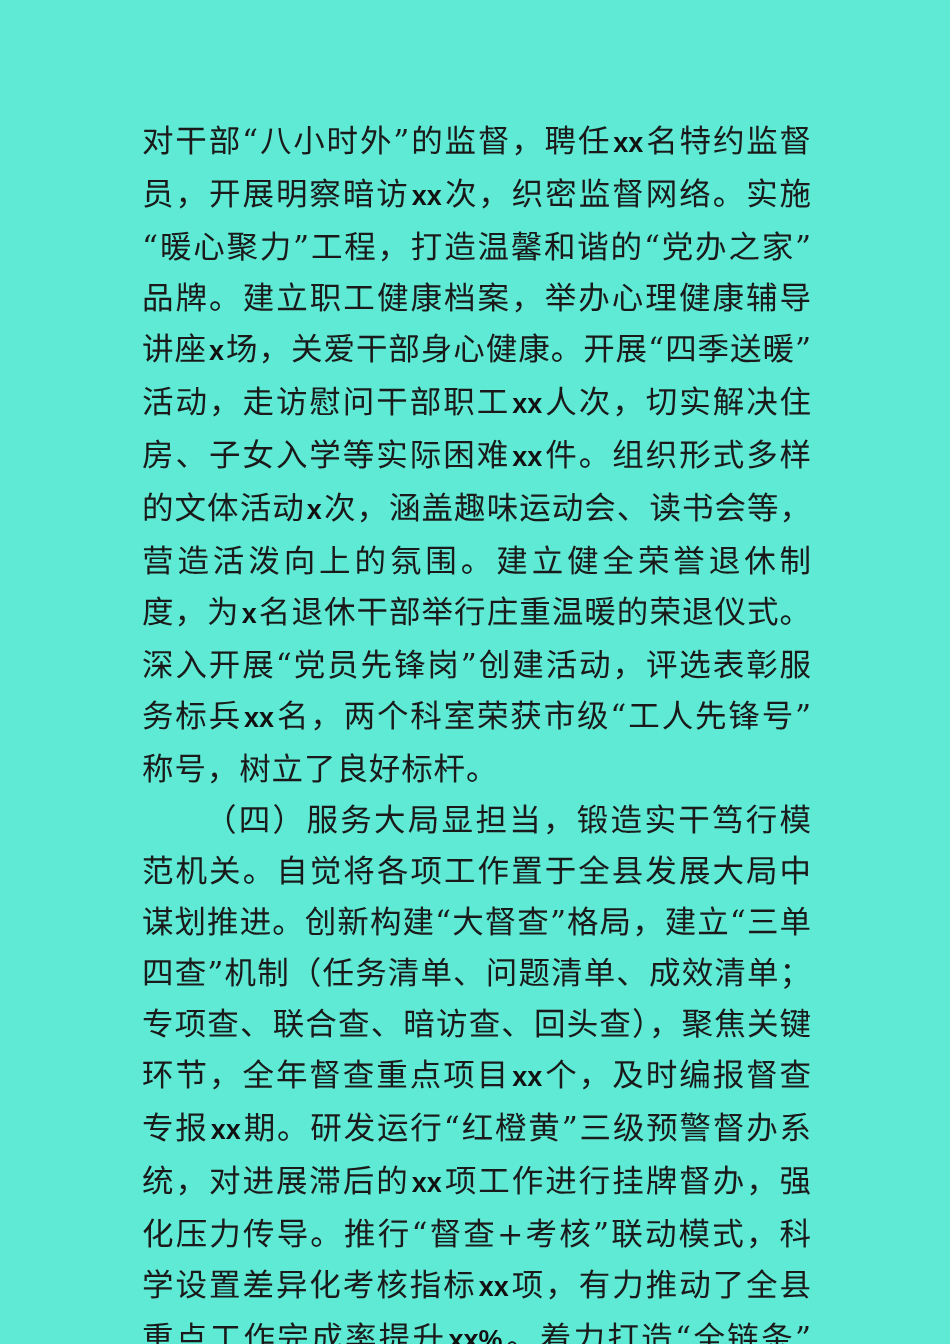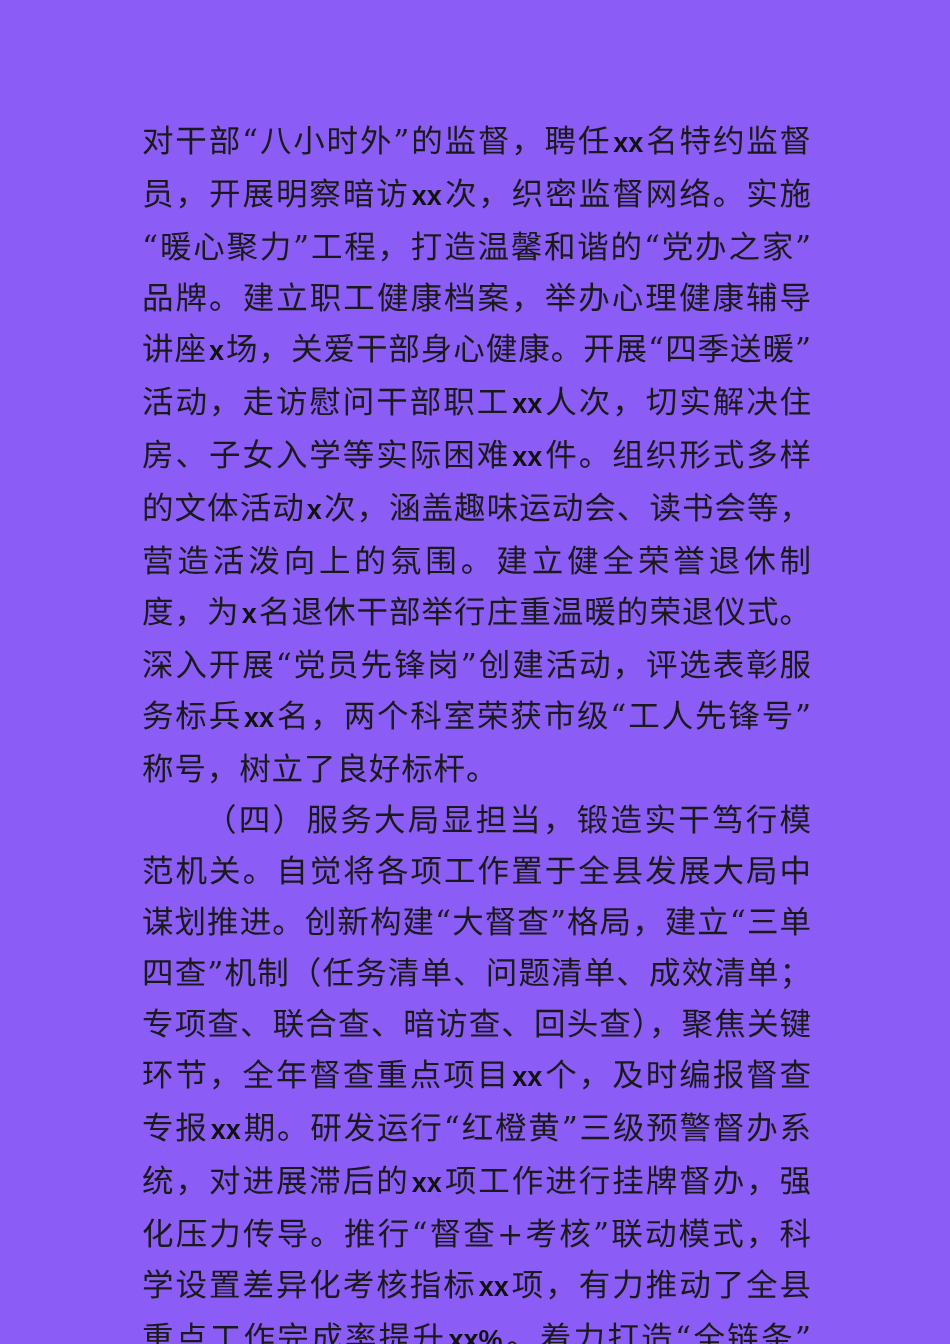--- a/index.html
+++ b/index.html
@@ -55,18 +55,18 @@
     font-weight: 700;
     font-size: 27px;
     letter-spacing: 0;
     padding: 0 2px;
     color: #111111;
   }
 </style>
 </head>
 <body>
 
-<div class="page" style="width: 950px; height: 1344px; background: #8b5cf6;">
+<div class="page" style="width: 950px; height: 1344px; background: #5eead4;">
   <div class="doc-body" style="left: 142px; top: 116px; width: 670px;">
     <p class="para" id="p0" style="font-size: 31.5px; line-height: 51px; color: rgb(26, 26, 26);"><span>对干部“八小时外”的监督，聘任</span><span class="ph" style="color: rgb(17, 17, 17);">xx</span><span>名特约监督员，开展明察暗访</span><span class="ph" style="color: rgb(17, 17, 17);">xx</span><span>次，织密监督网络。实施“暖心聚力”工程，打造温馨和谐的“党办之家”品牌。建立职工健康档案，举办心理健康辅导讲座</span><span class="ph" style="color: rgb(17, 17, 17);">x</span><span>场，关爱干部身心健康。开展“四季送暖”活动，走访慰问干部职工</span><span class="ph" style="color: rgb(17, 17, 17);">xx</span><span>人次，切实解决住房、子女入学等实际困难</span><span class="ph" style="color: rgb(17, 17, 17);">xx</span><span>件。组织形式多样的文体活动</span><span class="ph" style="color: rgb(17, 17, 17);">x</span><span>次，涵盖趣味运动会、读书会等，营造活泼向上的氛围。建立健全荣誉退休制度，为</span><span class="ph" style="color: rgb(17, 17, 17);">x</span><span>名退休干部举行庄重温暖的荣退仪式。深入开展“党员先锋岗”创建活动，评选表彰服务标兵</span><span class="ph" style="color: rgb(17, 17, 17);">xx</span><span>名，两个科室荣获市级“工人先锋号”称号，树立了良好标杆。</span></p>
     <p class="para indent" id="p1" style="font-size: 31.5px; line-height: 51px; color: rgb(26, 26, 26); text-indent: 63px;"><span>（四）服务大局显担当，锻造实干笃行模范机关。自觉将各项工作置于全县发展大局中谋划推进。创新构建“大督查”格局，建立“三单四查”机制（任务清单、问题清单、成效清单；专项查、联合查、暗访查、回头查），聚焦关键环节，全年督查重点项目</span><span class="ph" style="color: rgb(17, 17, 17);">xx</span><span>个，及时编报督查专报</span><span class="ph" style="color: rgb(17, 17, 17);">xx</span><span>期。研发运行“红橙黄”三级预警督办系统，对进展滞后的</span><span class="ph" style="color: rgb(17, 17, 17);">xx</span><span>项工作进行挂牌督办，强化压力传导。推行“督查+考核”联动模式，科学设置差异化考核指标</span><span class="ph" style="color: rgb(17, 17, 17);">xx</span><span>项，有力推动了全县重点工作完成率提升</span><span class="ph" style="color: rgb(17, 17, 17);">xx%</span><span>。着力打造“全链条”精细服务保障体系。建立重大活动“五个一”保障机制（一个方案、一套流程图、一本手册、一个专班、一次</span></p>
   </div>
 </div>
 
 </body></html>

